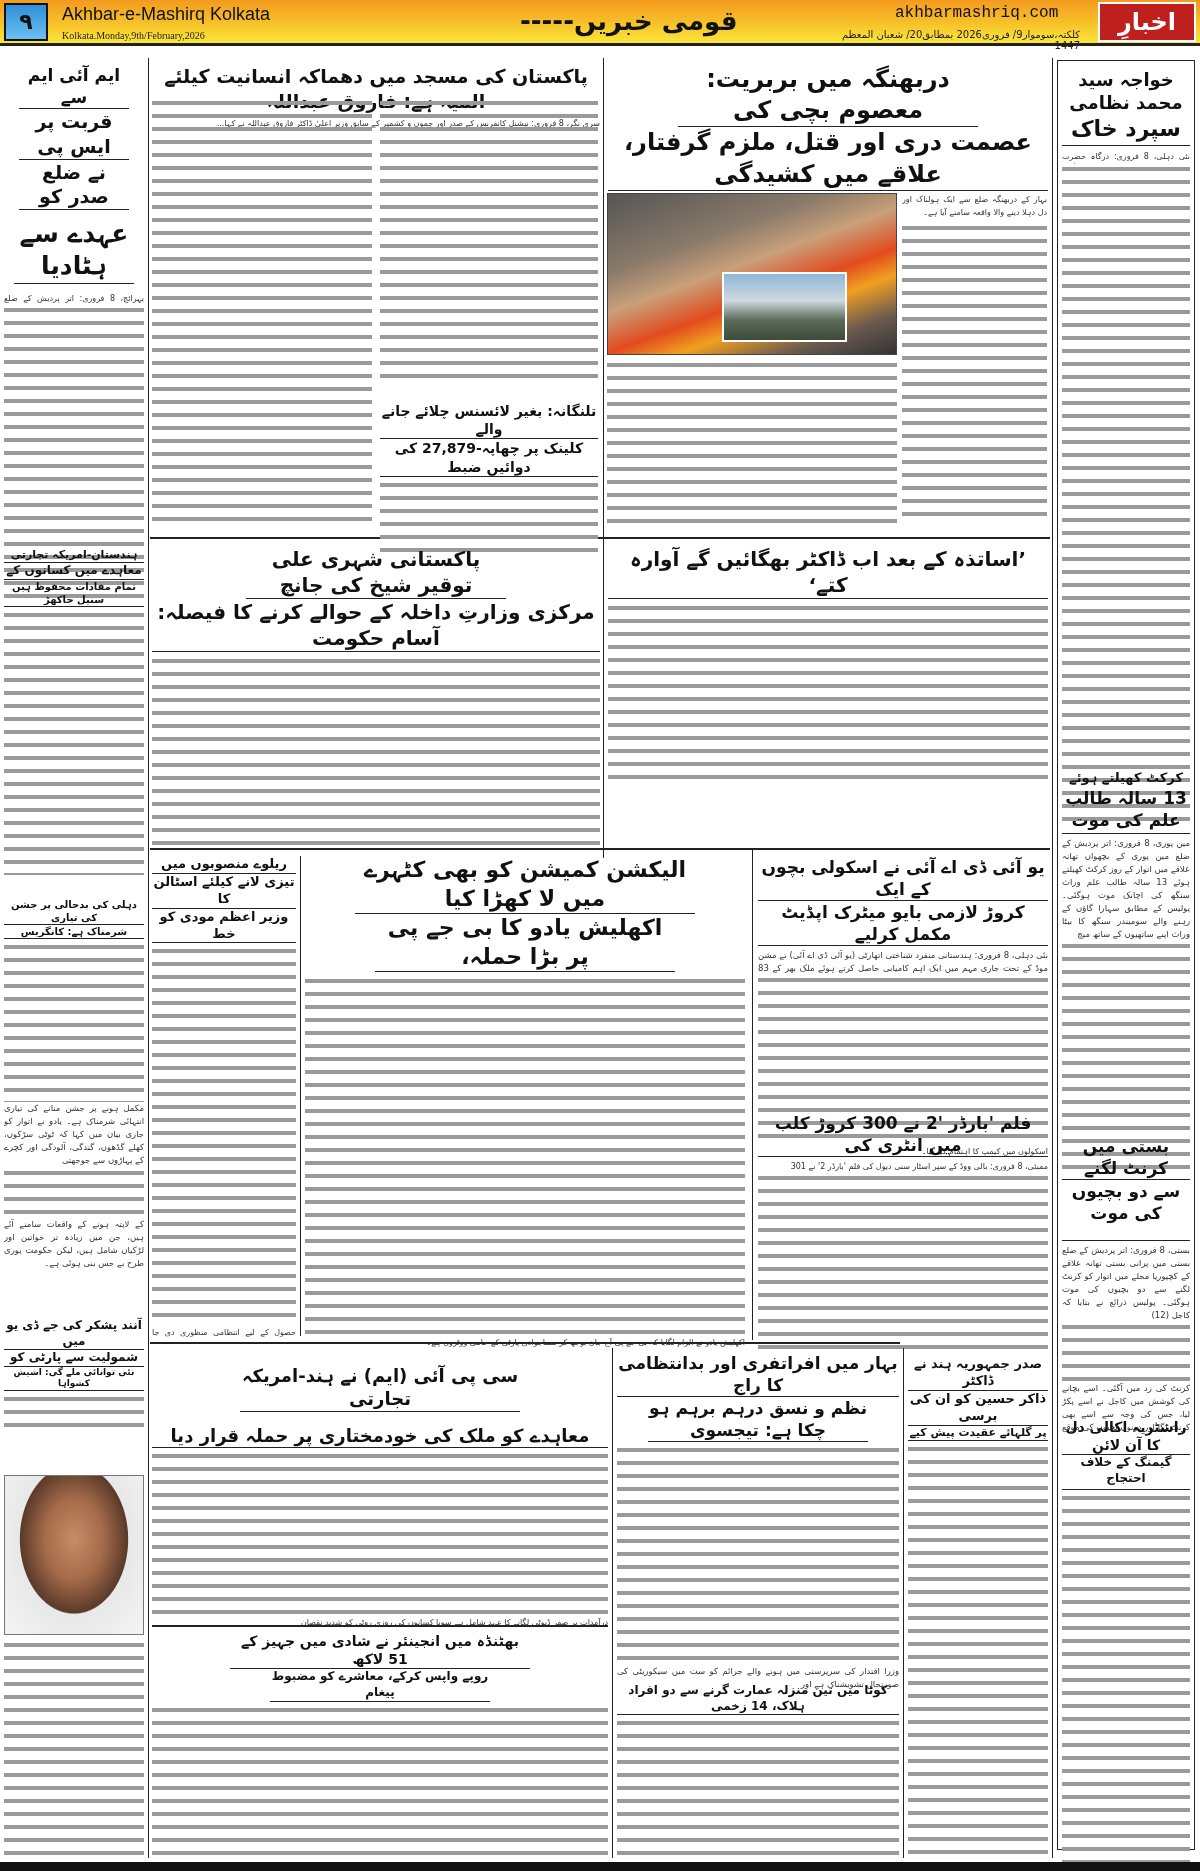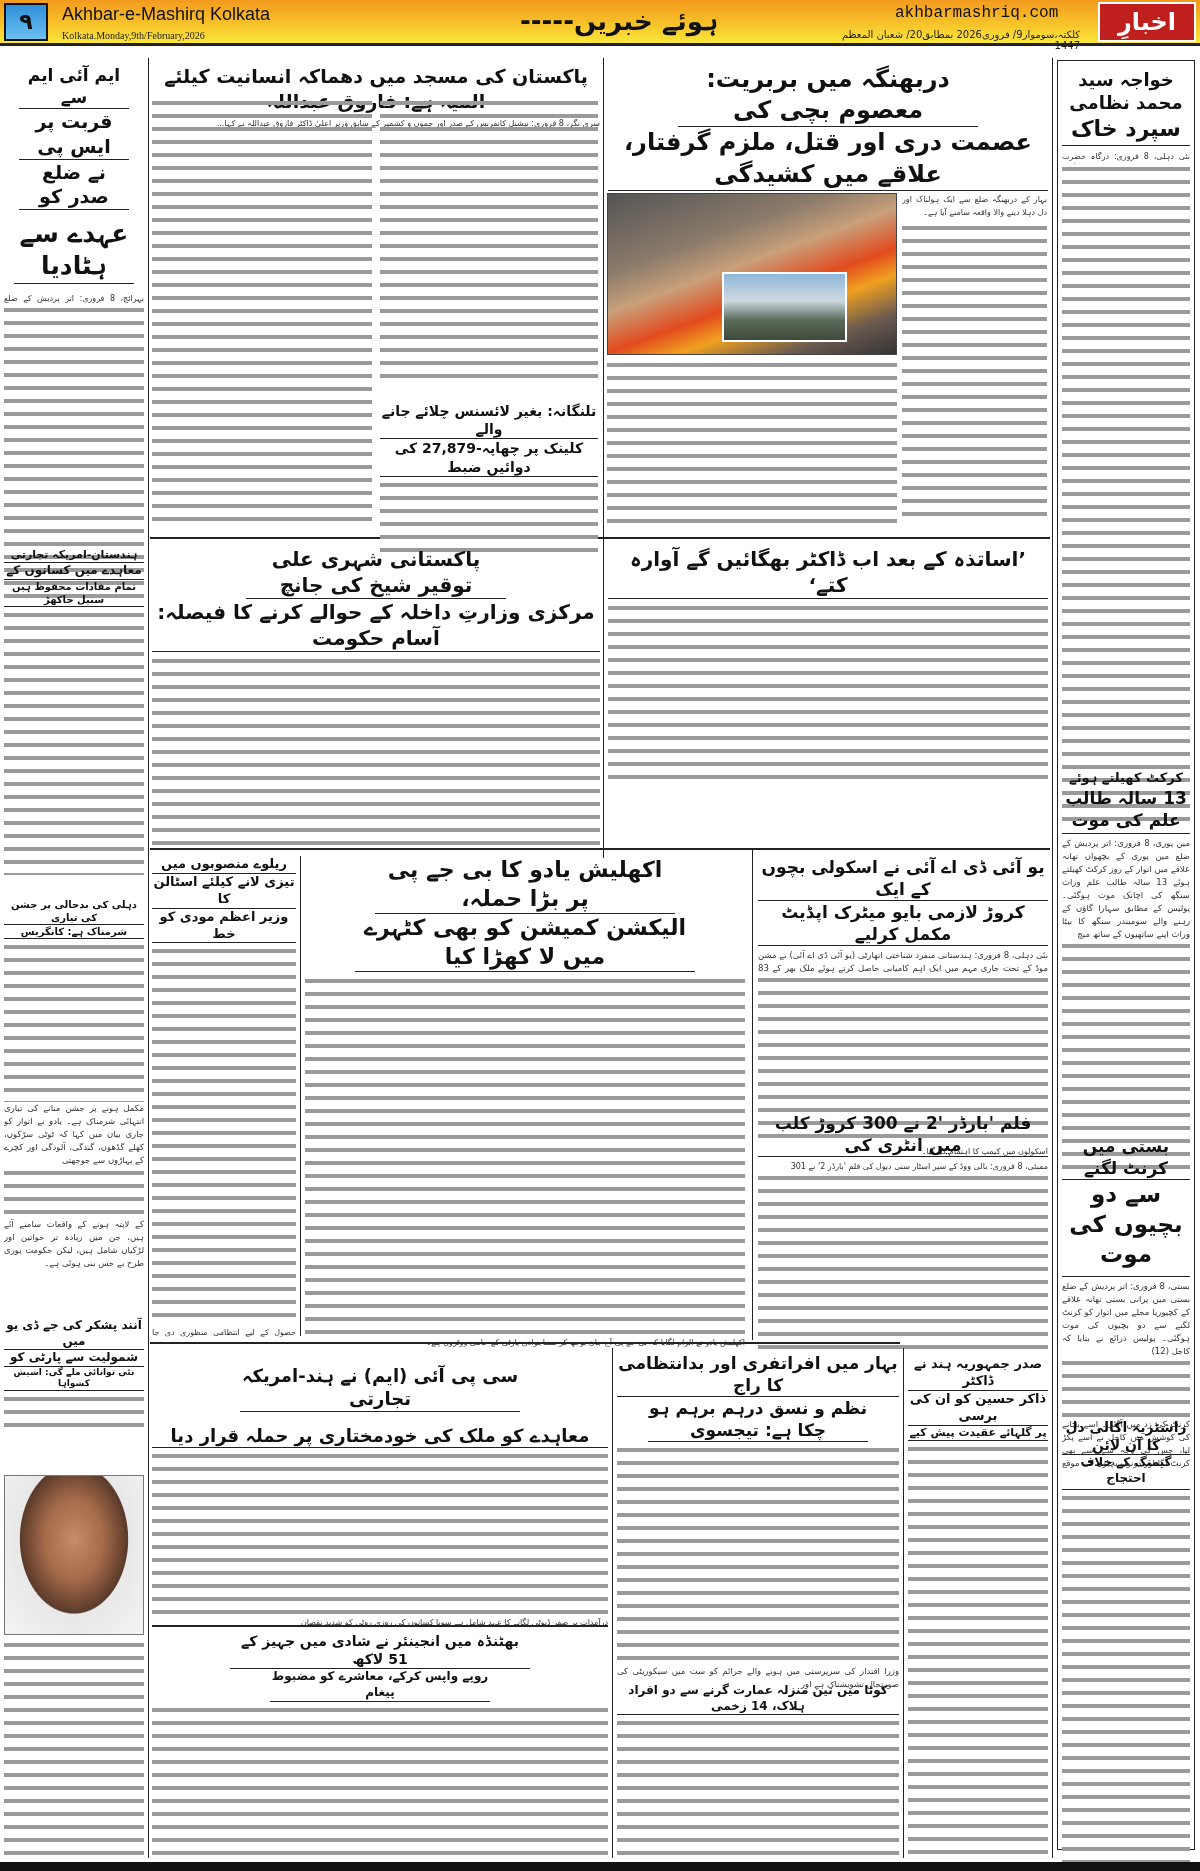--- a/index.html
+++ b/index.html
@@ -25,21 +25,21 @@
 .frame{position:absolute;border:1.5px solid #222}
 .footer{position:absolute;left:0;top:1862px;width:1200px;height:9px;background:#111}
 </style>
 </head>
 <body>
 
 <div class="masthead">
   <div class="pageno">٩</div>
   <div class="eng-title">Akhbar-e-Mashirq  Kolkata</div>
   <div class="eng-date">Kolkata.Monday,9th/February,2026</div>
-  <div class="section-title">ہوئے خبریں-----</div>
+  <div class="section-title">قومی خبریں-----</div>
   <div class="site">akhbarmashriq.com</div>
   <div class="urdu-date">کلکتہ،سوموار9/ فروری2026 بمطابق20/ شعبان المعظم 1447</div>
   <div class="logo">اخبارِ مشرق</div>
 </div>
 
 <div class="vline" style="left:148px;top:58px;height:1800px"></div>
 <div class="vline" style="left:603px;top:58px;height:800px"></div>
 <div class="vline" style="left:1052px;top:58px;height:1800px"></div>
 <div class="vline" style="left:752px;top:850px;height:490px"></div>
 <div class="hline" style="left:150px;top:537px;width:900px"></div>
@@ -56,21 +56,21 @@
 
 <div class="col" style="left:1062px;top:770px;width:128px">
   <div class="headline" style="font-size:13px">کرکٹ کھیلتے ہوئے</div>
   <div class="headline" style="font-size:17px;border-bottom:1.5px solid #222;padding-bottom:2px">13 سالہ طالب علم کی موت</div>
   <div class="body-text" style="height:104px;font-size:8.5px;margin-top:3px">مین پوری، 8 فروری: اتر پردیش کے ضلع مین پوری کے بچھواں تھانہ علاقے میں اتوار کے روز کرکٹ کھیلتے ہوئے 13 سالہ طالب علم وراث سنگھ کی اچانک موت ہوگئی۔ پولیس کے مطابق سہارا گاؤں کے رہنے والے سومیندر سنگھ کا بیٹا وراث اپنے ساتھیوں کے ساتھ میچ</div>
   <div class="body-text fill" style="height:230px"></div>
 </div>
 
 <div class="col" style="left:1062px;top:1135px;width:128px">
   <div class="headline" style="font-size:17px;border-bottom:1.5px solid #222">بستی میں کرنٹ لگنے</div>
-  <div class="headline" style="font-size:23px;border-bottom:1.5px solid #222;padding-bottom:6px">سے دو بچیوں کی موت</div>
+  <div class="headline" style="font-size:17px;border-bottom:1.5px solid #222;padding-bottom:16px">سے دو بچیوں کی موت</div>
   <div class="body-text" style="height:78px;font-size:8.5px;margin-top:3px">بستی، 8 فروری: اتر پردیش کے ضلع بستی میں پرانی بستی تھانہ علاقے کے کچپوریا محلے میں اتوار کو کرنٹ لگنے سے دو بچیوں کی موت ہوگئی۔ پولیس ذرائع نے بتایا کہ کاجل (12)</div>
   <div class="body-text fill" style="height:60px"></div>
   <div class="body-text" style="height:52px;font-size:8.5px">کرنٹ کی زد میں آگئی۔ اسے بچانے کی کوشش میں کاجل نے اسے پکڑ لیا، جس کی وجہ سے اسے بھی کرنٹ لگا اور دونوں بچیوں کی موقع پر ہی موت ہوگئی۔</div>
 </div>
 
 <div class="col" style="left:1062px;top:1418px;width:128px">
   <div class="headline" style="font-size:14px;border-bottom:1.5px solid #222">راشٹریہ اکالی دل کا آن لائن</div>
   <div class="headline" style="font-size:12px;border-bottom:1.5px solid #222;padding-bottom:2px">گیمنگ کے خلاف احتجاج</div>
   <div class="body-text fill" style="height:390px;margin-top:3px"></div>
 </div>
@@ -153,22 +153,22 @@
   <div class="body-text" style="height:13px;font-size:8px">اسکولوں میں کیمپ کا اہتمام کیا گیا۔</div>
 </div>
 
 <div class="col" style="left:758px;top:1112px;width:290px">
   <div class="headline" style="font-size:17px;border-bottom:1.5px solid #222">فلم 'بارڈر '2 نے 300 کروڑ کلب میں انٹری کی</div>
   <div class="body-text" style="height:13px;font-size:8px;margin-top:3px">ممبئی، 8 فروری: بالی ووڈ کے سپر اسٹار سنی دیول کی فلم 'بارڈر 2' نے 301</div>
   <div class="body-text fill" style="height:180px"></div>
 </div>
 
 <div class="col" style="left:305px;top:856px;width:440px">
+  <div class="headline" style="font-size:22px;width:340px;margin:0 auto;border-bottom:1.5px solid #222">الیکشن کمیشن کو بھی کٹہرے میں لا کھڑا کیا</div>
   <div class="headline" style="font-size:22px;width:300px;margin:0 auto;border-bottom:1.5px solid #222">اکھلیش یادو کا بی جے پی پر بڑا حملہ،</div>
-  <div class="headline" style="font-size:22px;width:340px;margin:0 auto;border-bottom:1.5px solid #222">الیکشن کمیشن کو بھی کٹہرے میں لا کھڑا کیا</div>
   <div class="body-text fill" style="height:360px;margin-top:4px"></div>
   <div class="body-text" style="height:13px;font-size:8px">اکھلیش یادو نے الزام لگایا کہ بی جے پی آج جان بوجھ کر سماجوادی پارٹی کے حامی ووٹروں ہے۔</div>
 </div>
 <div class="vline" style="left:300px;top:856px;height:480px"></div>
 
 <div class="col" style="left:152px;top:856px;width:144px">
   <div class="headline" style="font-size:13px;border-bottom:1.5px solid #222">ریلوے منصوبوں میں</div>
   <div class="headline" style="font-size:13px;border-bottom:1.5px solid #222">تیزی لانے کیلئے اسٹالن کا</div>
   <div class="headline" style="font-size:13px;border-bottom:1.5px solid #222">وزیر اعظم مودی کو خط</div>
   <div class="body-text fill" style="height:380px;margin-top:3px"></div>

